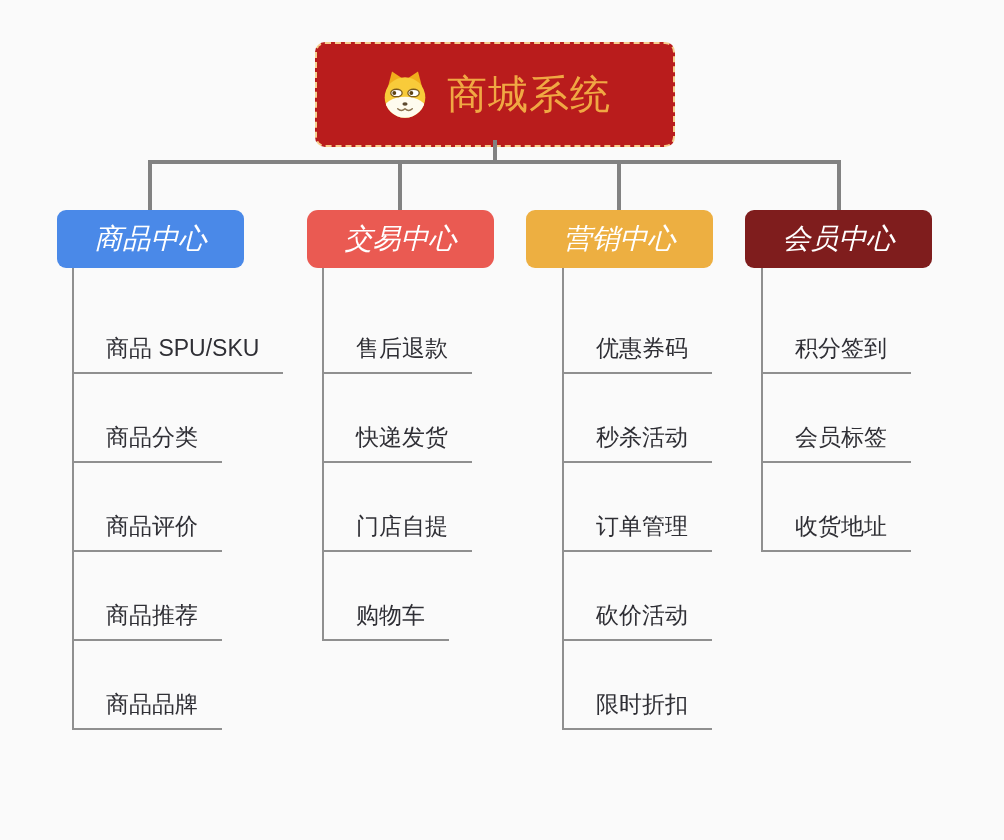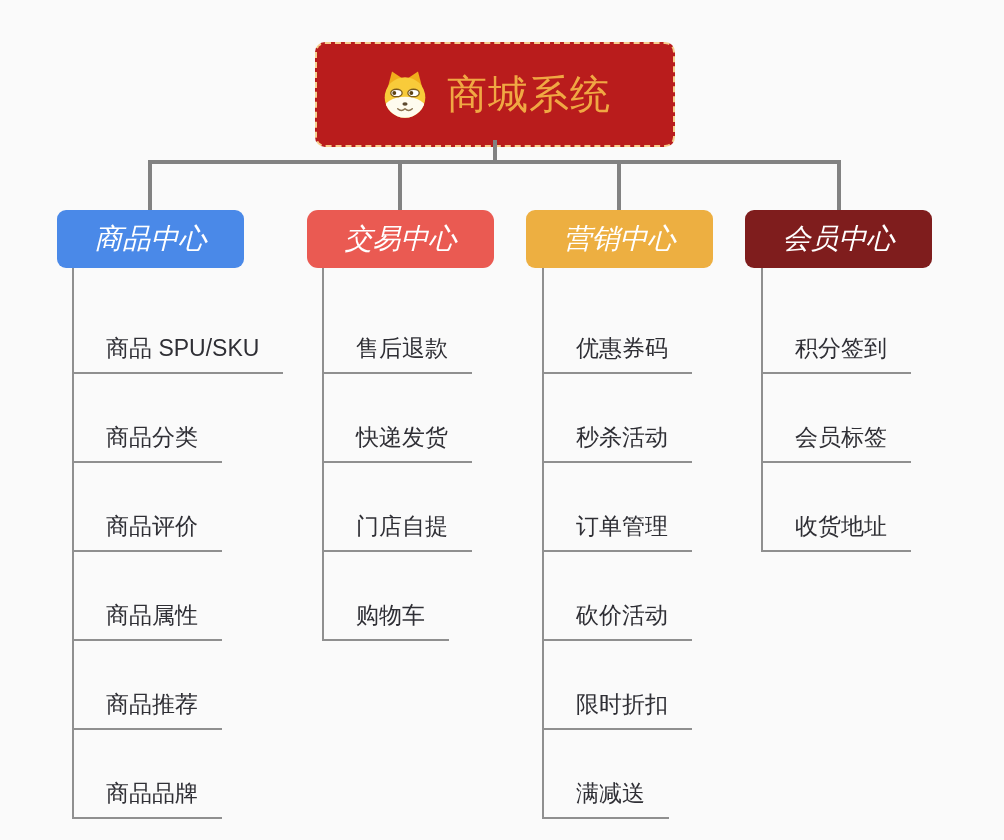--- a/index.html
+++ b/index.html
@@ -62,21 +62,21 @@
 
   
   .child-list {
     position:absolute; top:268px;
     margin:0; padding:0;
     list-style:none;
     border-left:2px solid #8f8f8f;
   }
   .cl-0 { left:72px; }
   .cl-1 { left:322px; }
-  .cl-2 { left:542px;font-family:Liberation Mono, monospace; }
+  .cl-2 { left:562px;font-family:Liberation Mono, monospace; }
   .cl-3 { left:761px; }
   .child-list li {
     box-sizing:border-box;
     height:89px;
     width:-moz-fit-content;
     width:fit-content;
     display:flex;
     align-items:flex-end;
     padding:0 24px 8px 32px;
     border-bottom:2px solid #8f8f8f;
@@ -122,39 +122,37 @@
 
   <div class="branch-node b-0" style="background: rgb(74, 137, 232);">商品中心</div>
   <div class="branch-node b-1" style="background: rgb(234, 90, 82); border-radius: 11px;">交易中心</div>
   <div class="branch-node b-2" style="background: rgb(237, 175, 65);">营销中心</div>
   <div class="branch-node b-3" style="background: #7f1d1d;">会员中心</div>
 
   <ul class="child-list cl-0">
     <li>商品 SPU/SKU</li>
     <li>商品分类</li>
     <li>商品评价</li>
-    <li>商品属性</li>
     <li>商品推荐</li>
     <li>商品品牌</li>
   </ul>
 
   <ul class="child-list cl-1">
     <li>售后退款</li>
     <li>快递发货</li>
     <li>门店自提</li>
     <li>购物车</li>
   </ul>
 
   <ul class="child-list cl-2">
     <li>优惠券码</li>
     <li>秒杀活动</li>
     <li>订单管理</li>
     <li>砍价活动</li>
     <li>限时折扣</li>
-    <li>满减送</li>
   </ul>
 
   <ul class="child-list cl-3">
     <li>积分签到</li>
     <li>会员标签</li>
     <li>收货地址</li>
   </ul>
 
 </div>
 

